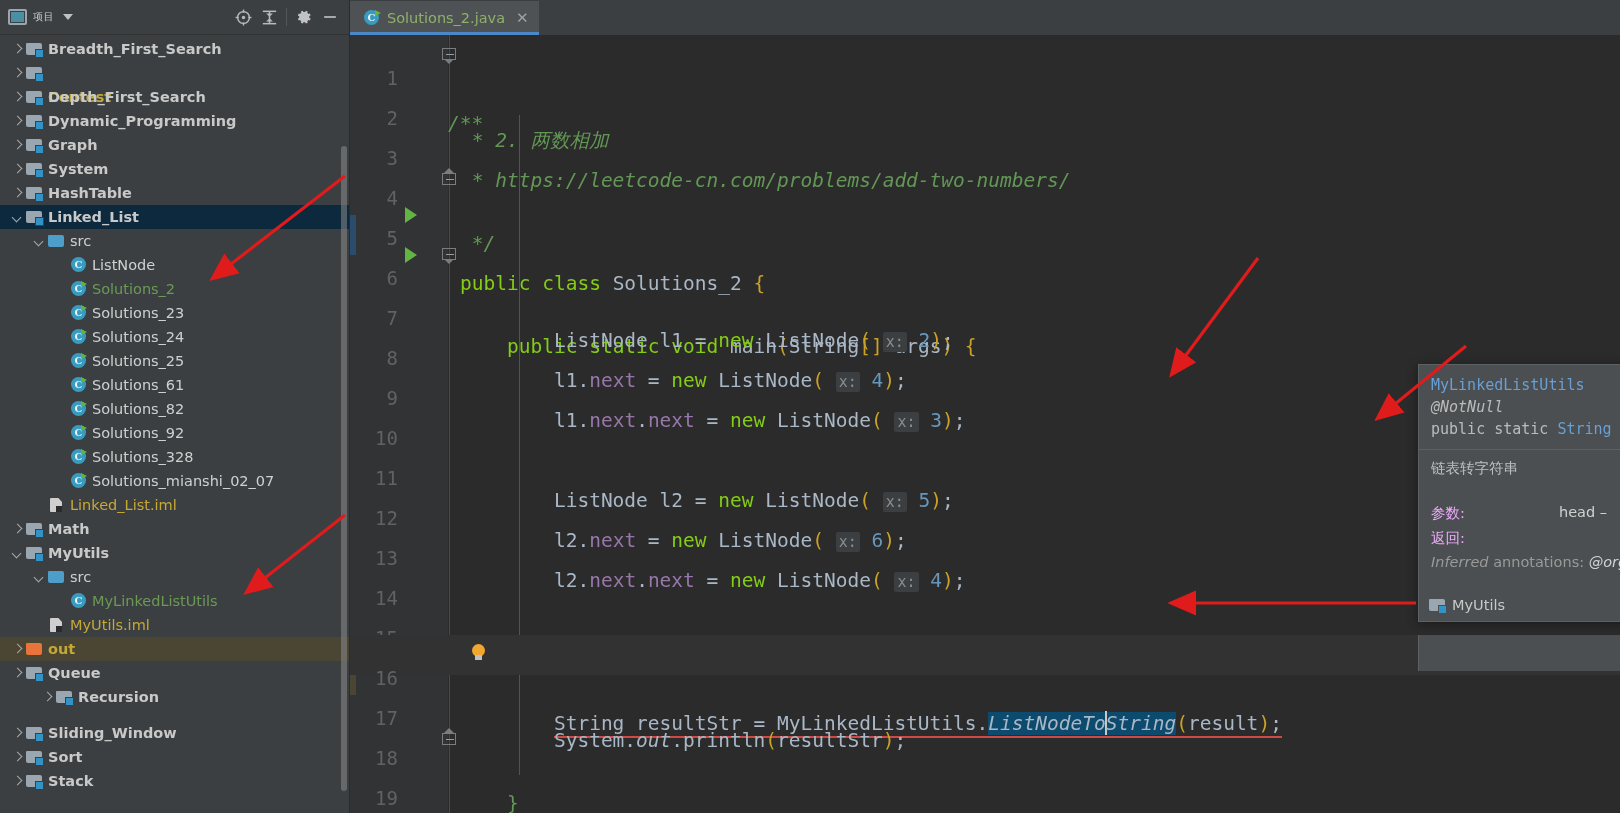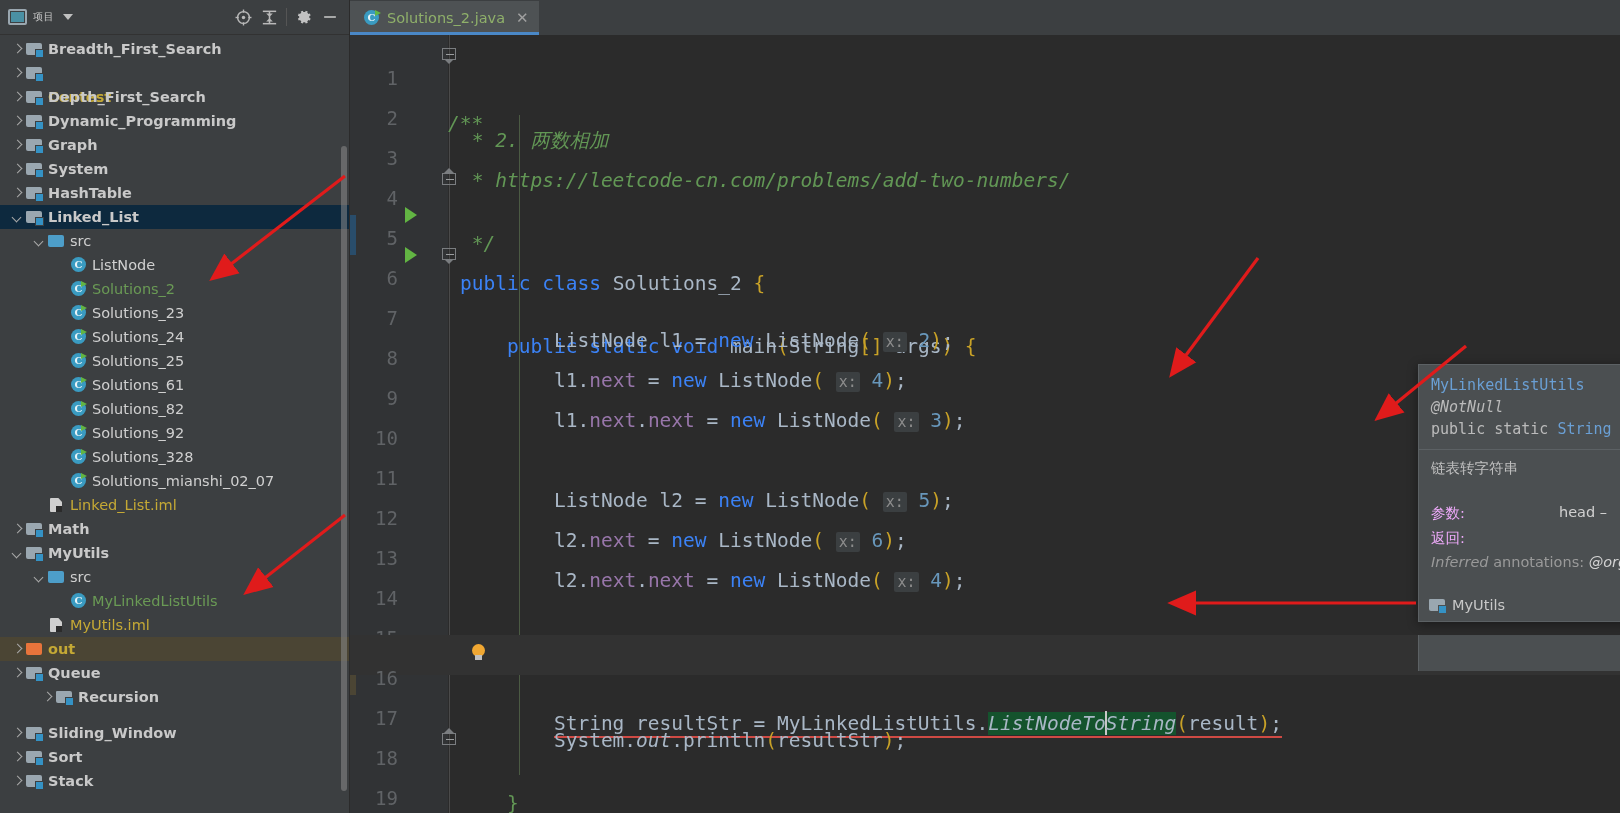--- a/index.html
+++ b/index.html
@@ -205,35 +205,35 @@
     position:absolute; left:98px; line-height:40px; color:#a9b7c6;
   }
   #indent-guide{
     position:absolute; left:99px; top:0; width:1px; bottom:0; background:#4a4a4a;
   }
   #indent-guide2{
     position:absolute; left:169px; top:80px; height:660px; width:1px; background:#4b5a43;
   }
   
   .c-comment{ color:#629755; font-style:italic;}
-  .c-kw{ color:#3b82f6; }
+  .c-kw{ color:#84cc16; }
   .c-cls{ color:#a9b7c6; }
   .c-num{ color:#6897bb; }
   .c-field{ color:#9876aa; }
   .c-static{ color:#a9b7c6; font-style:italic;}
   .c-paren{ color:#c9a227; }
   .c-green-brace{ color:#629755;}
   .hint{
     background:#3b3f41; color:#8c8c8c; font-size:15px; padding:1px 3px;
     border-radius:2px; font-style:normal;
   }
   .err-underline{
     border-bottom:2px solid #cf4a44; padding-bottom:1px;
   }
-  .sel-hl{ background:#14532d; }
+  .sel-hl{ background:#0c4a6e; }
   .caret{
     display:inline-block; width:2px; height:24px; background:#c8c8c8;
     vertical-align:-5px; margin:0 -1px;
   }
   
   #marker-strip{ position:absolute; left:0; top:0; bottom:0; width:6px; background:#313335;}
   .marker-cur{ position:absolute; left:0; width:6px; height:40px; background:#294d6b;}
   .marker-mod{ position:absolute; left:0; width:6px; height:40px; background:#4b4534;}
 
   

